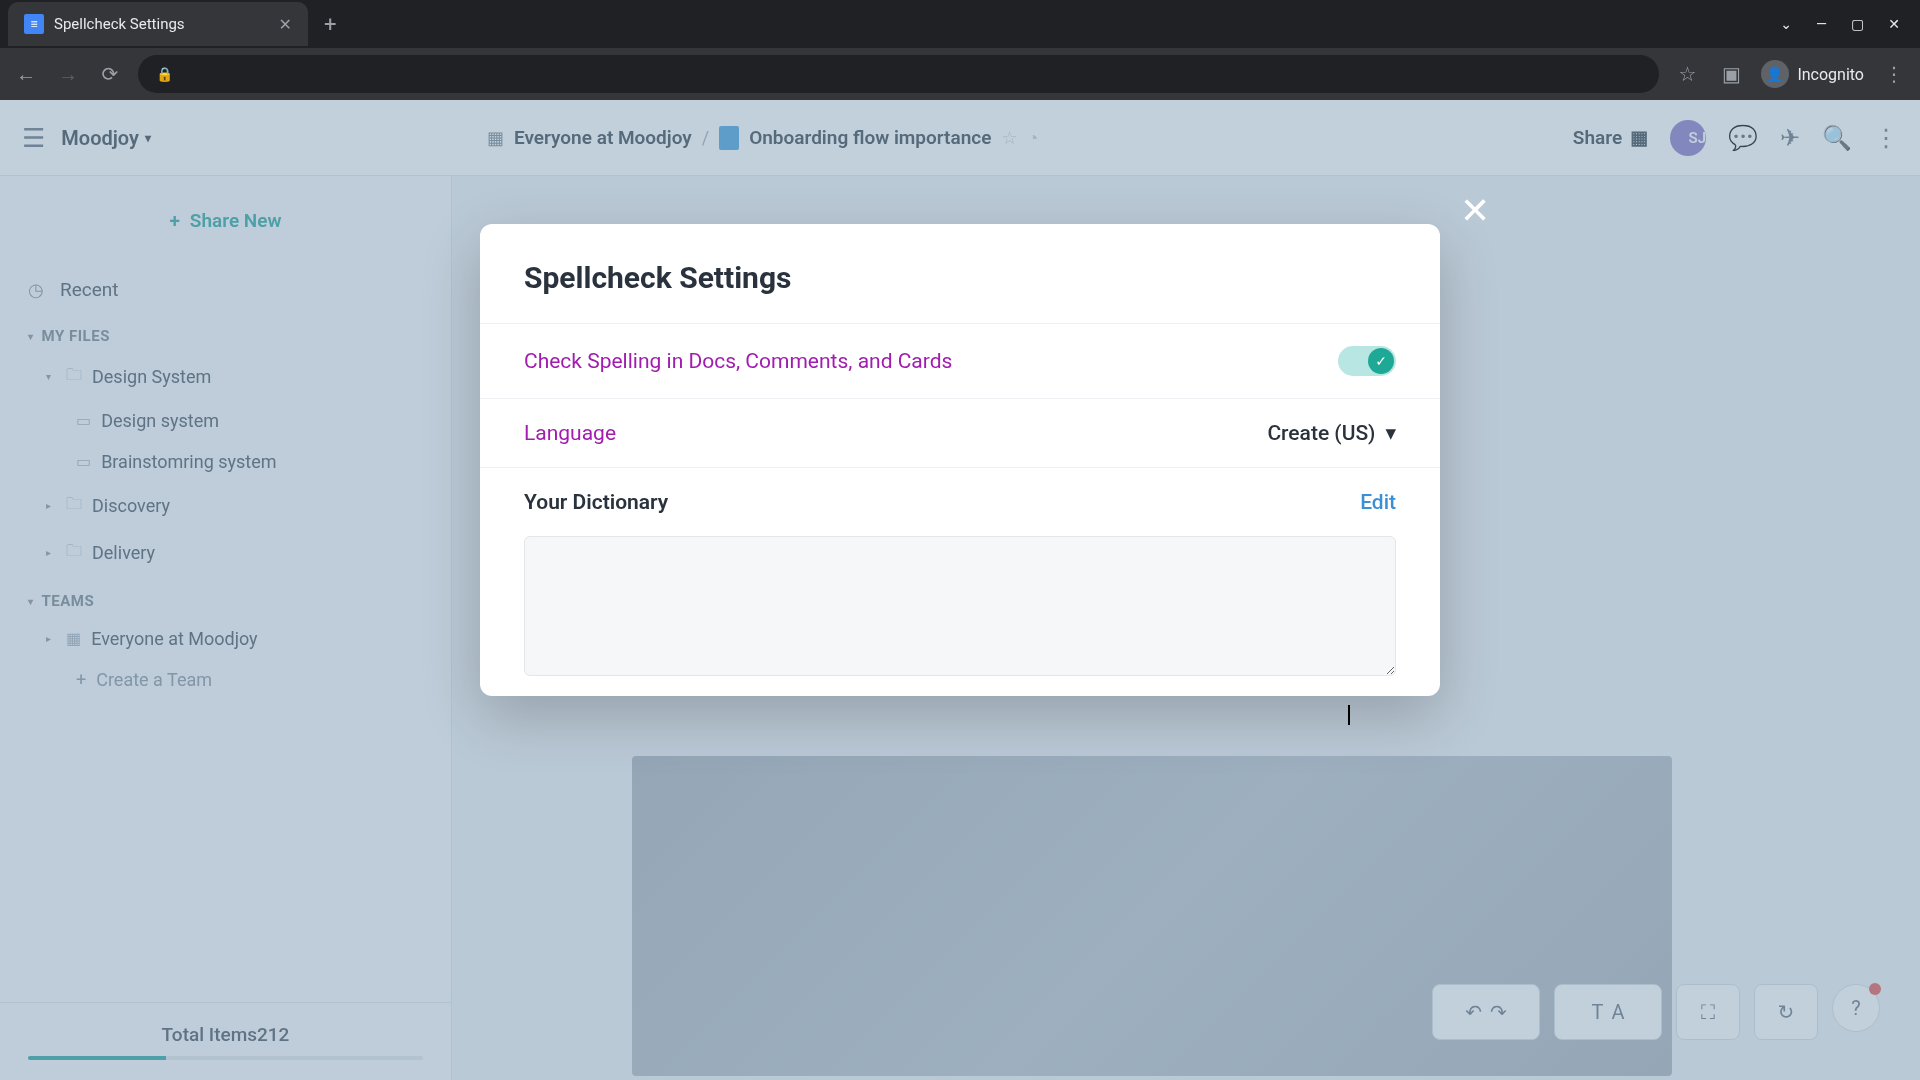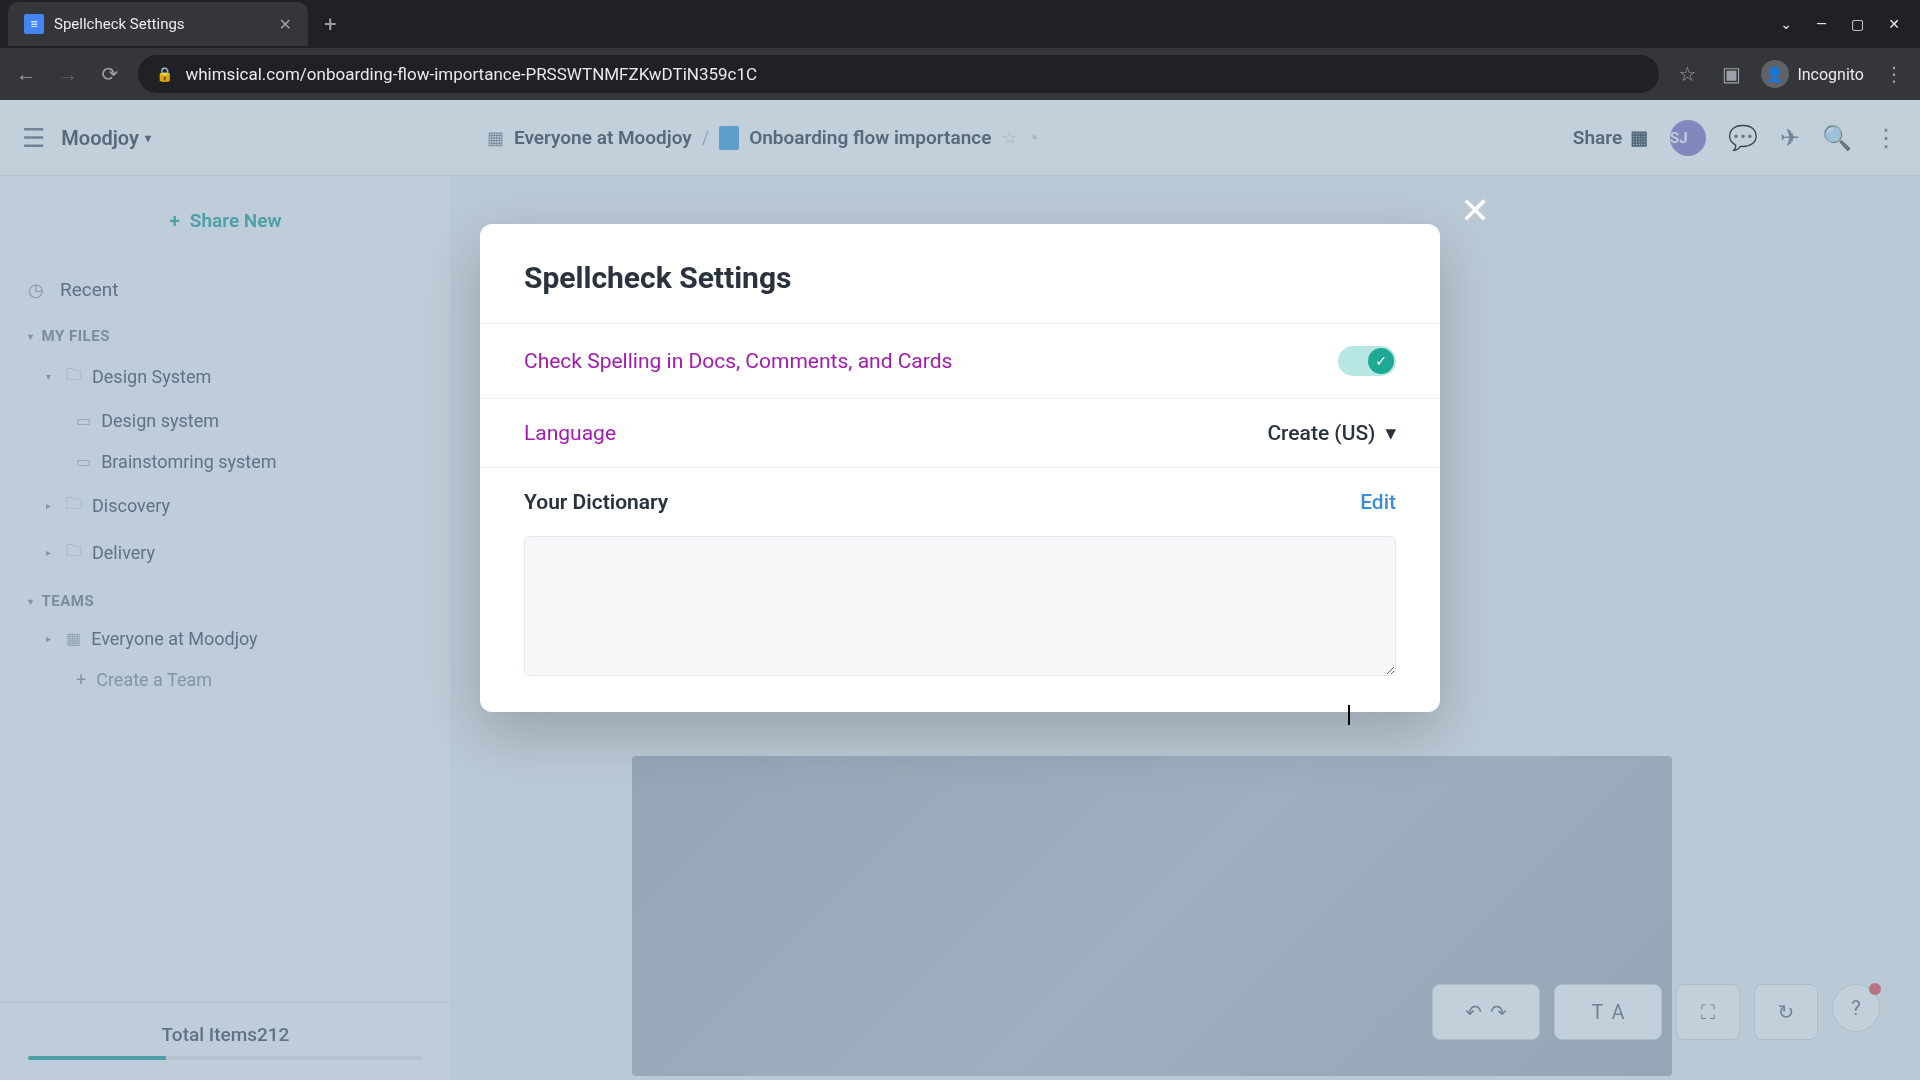--- a/index.html
+++ b/index.html
@@ -36,21 +36,21 @@
 .workspace-name { font-size: 20px; font-weight: 600; color: #3a4550; display: flex; align-items: center; gap: 6px; }
 .workspace-name .caret { font-size: 12px; }
 .breadcrumb-area { display: flex; align-items: center; gap: 10px; margin-left: 320px; }
 .bc-icon { font-size: 18px; color: #788591; }
 .bc-text { font-size: 19px; font-weight: 600; color: #3a4550; }
 .bc-sep { color: #a5b0bc; font-size: 18px; }
 .doc-icon { width: 20px; height: 24px; background: #4aa3df; border-radius: 2px; display: inline-block; }
 .star { color: #c6ced6; font-size: 18px; }
 .topbar-right { margin-left: auto; display: flex; align-items: center; gap: 22px; }
 .share-btn { font-size: 19px; font-weight: 600; color: #3a4550; display: flex; align-items: flex-start; gap: 8px; }
-.avatar { width: 36px; height: 36px; border-radius: 50%; background: #8b7bc9; color: #fff; display: flex; align-items: center; justify-content: flex-start; font-size: 15px; font-weight: 600; }
+.avatar { width: 36px; height: 36px; border-radius: 50%; background: #8b7bc9; color: #fff; display: flex; align-items: center; justify-content: flex-end; font-size: 15px; font-weight: 600; }
 .top-ic { font-size: 24px; color: #6b7684; cursor: pointer; }
 
 
 .sidebar { position: absolute; top: 76px; left: 0; width: 452px; height: calc(100% - 76px); border-right: 1px solid #e3e6ea; background: #f7f9fb; padding: 20px 0; }
 .create-new { margin: 0 24px 24px; height: 48px; border-radius: 8px; display: flex; align-items: center; justify-content: center; gap: 10px; color: #2ba8a0; font-size: 19px; font-weight: 600; cursor: pointer; }
 .side-item { display: flex; align-items: center; gap: 12px; padding: 10px 28px; font-size: 19px; color: #4a5663; cursor: pointer; }
 .side-icon { color: #8a96a3; font-size: 18px; width: 20px; }
 .side-section { padding: 16px 28px 8px; font-size: 15px; font-weight: 700; letter-spacing: 0.5px; color: #7a8691; display: flex; align-items: center; gap: 8px; }
 .side-tri { font-size: 10px; color: #8a96a3; }
 .tree-item { display: flex; align-items: center; gap: 10px; padding: 10px 28px 10px 46px; font-size: 18px; color: #4a5663; cursor: pointer; }
@@ -75,21 +75,21 @@
 .modal-wrap { position: absolute; inset: 0; z-index: 100; }
 .modal { position: absolute; left: 480px; top: 124px; width: 960px; background: #fff; border-radius: 12px; box-shadow: 0 20px 60px rgba(0,0,0,0.2); }
 .modal-close-out { position: absolute; left: 1460px; top: 90px; font-size: 36px; color: #fff; cursor: pointer; z-index: 110; font-weight: 300; }
 .modal-hdr { padding: 36px 44px 28px; }
 .modal-title { font-size: 30px; font-weight: 700; color: #2a333d; }
 .modal-sec { padding: 22px 44px; border-top: 1px solid #eef0f3; display: flex; align-items: center; justify-content: space-between; }
 .sec-label { font-size: 21px; color: #a21caf; }
 .toggle { width: 58px; height: 30px; background: #b8e6e2; border-radius: 16px; position: relative; cursor: pointer; }
 .toggle-knob { position: absolute; right: 2px; top: 2px; width: 26px; height: 26px; border-radius: 50%; background: #1ea896; display: flex; align-items: center; justify-content: center; color: #fff; font-size: 14px; }
 .lang-select { display: flex; align-items: center; gap: 10px; font-size: 21px; color: #2a333d; font-weight: 500; cursor: pointer; }
-.modal-sec.dict { flex-direction: column; align-items: stretch; padding-bottom: 36px; }
+.modal-sec.dict { flex-direction: column; align-items: stretch; padding-bottom: 20px; }
 .dict-head { display: flex; justify-content: space-between; align-items: center; }
 .dict-title { font-size: 21px; font-weight: 600; color: #2a333d; }
 .edit-link { font-size: 21px; color: #3b8fd4; font-weight: 500; cursor: pointer; }
 .dict-sub { font-size: 19px; color: #5a6571; margin-top: 8px; }
 .dict-textarea { margin-top: 22px; width: 100%; height: 140px; background: #f5f7f9; border: 1px solid #e3e6ea; border-radius: 6px; resize: both; padding: 12px; font-size: 16px; }
 .text-cursor { position: absolute; left: 1348px; top: 605px; width: 2px; height: 20px; background: #000; z-index: 120; }
 </style>
 </head>
 <body>
 
@@ -107,21 +107,20 @@
       <span class="win-ctrl">▢</span>
       <span class="win-ctrl">✕</span>
     </div>
   </div>
   <div class="addr-bar">
     <span class="nav-btn">←</span>
     <span class="nav-btn disabled">→</span>
     <span class="nav-btn">⟳</span>
     <div class="url-field">
       <span class="lock">🔒</span>
-      <span class="url-text">whimsical.com/onboarding-flow-importance-PRSSWTNMFZKwDTiN359c1C</span>
     </div>
     <div class="addr-right">
       <span class="nav-btn">☆</span>
       <span class="nav-btn">▣</span>
       <div class="incognito-badge">
         <span class="incog-icon">👤</span>
         <span>Incognito</span>
       </div>
       <span class="nav-btn">⋮</span>
     </div>

